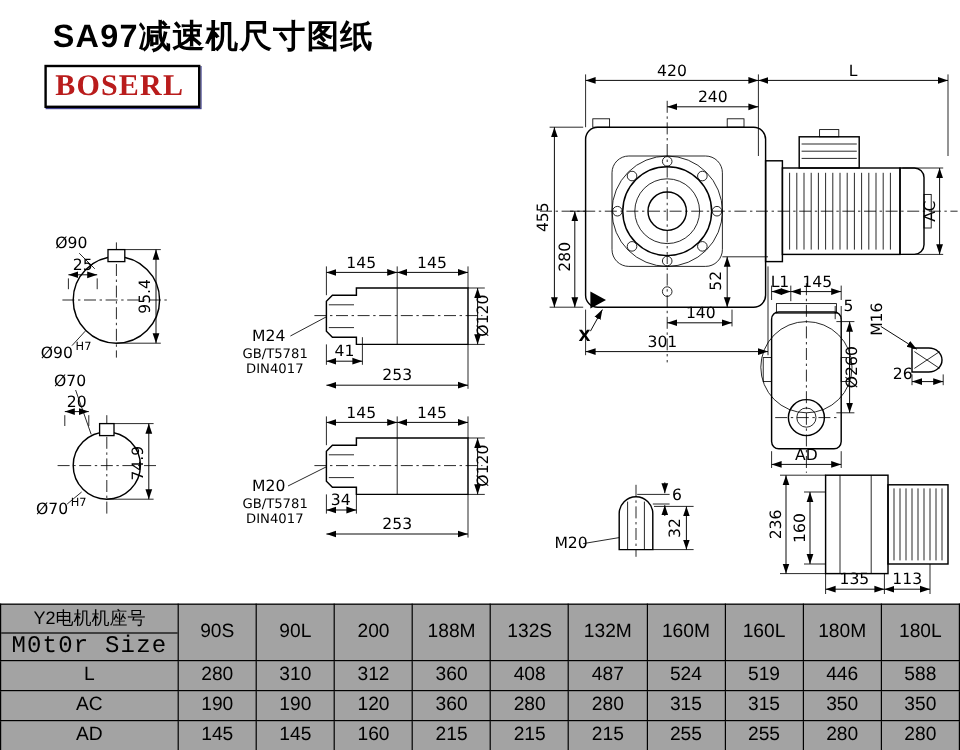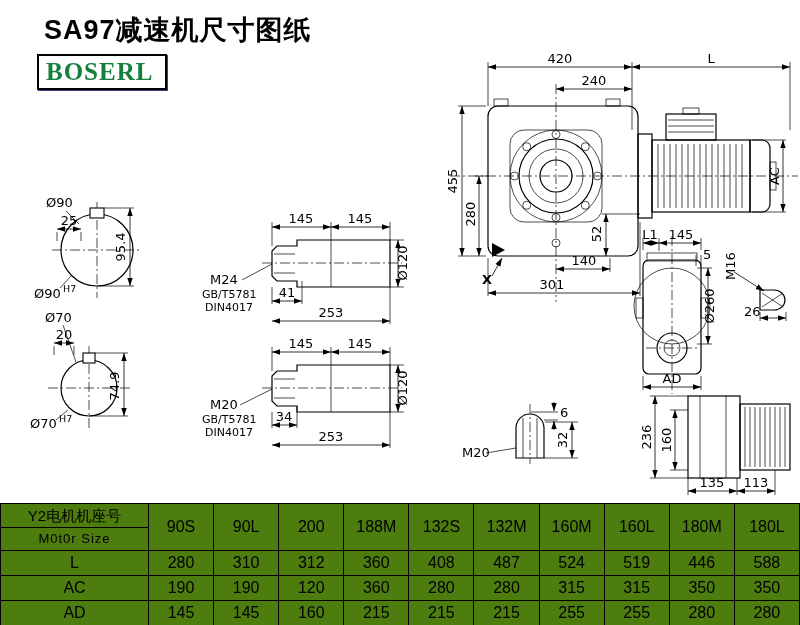--- a/index.html
+++ b/index.html
@@ -2,45 +2,45 @@
 <html><head>
 <meta charset="utf-8">
 <style>
   * { margin:0; padding:0; box-sizing:border-box; }
   html,body { background:#fff; }
   .page { position:relative; width:800px; height:625px; background:#fff; overflow:hidden;
           font-family:"Liberation Sans", sans-serif; color:#000; }
   .title { position:absolute; top:12px; left:44px; font-size:27px; font-weight:bold; letter-spacing:1px;text-align:right; }
   .logo { position:absolute; top:54px; left:37px; width:130px; height:36px; border:2px solid #000;
           background:#fff; display:flex; align-items:center; padding-left:7px; box-shadow:1px 1px 0 #3c3c8c; }
-  .logo span { font-family:"Liberation Serif", serif; font-weight:bold; font-size:25px; color:#15803d; letter-spacing:1px; }
+  .logo span { font-family:"Liberation Serif", serif; font-weight:bold; font-size:25px; color:#b91c1c; letter-spacing:1px; }
 
   svg.draw { position:absolute; top:0; left:0; }
   svg text { font-family:"DejaVu Sans", sans-serif; font-size:13px; fill:#000; }
   svg text.s11 { font-size:11px; }
   svg text.s9  { font-size:9.5px; }
   svg text.bold{ font-weight:bold; }
   .b   { fill:none; stroke:#000; stroke-width:1.2; }
   .tb  { fill:none; stroke:#000; stroke-width:0.7; }
   .fin { fill:none; stroke:#000; stroke-width:0.7; }
   .ext { fill:none; stroke:#000; stroke-width:0.7; }
   .cl  { fill:none; stroke:#000; stroke-width:0.7; stroke-dasharray:10 3 2 3; }
   .dim { fill:none; stroke:#000; stroke-width:0.8; marker-start:url(#as); marker-end:url(#ae); }
   .lead{ fill:none; stroke:#000; stroke-width:0.8; marker-end:url(#ae); }
   .kw  { fill:#fff; stroke:#000; stroke-width:1.1; }
   .solid { fill:#000; stroke:none; }
 
-  table.size-table { position:absolute; left:0; top:503px; width:800px; border-collapse:collapse; table-layout:fixed; background:#4d7c0f; }
+  table.size-table { position:absolute; left:0; top:503px; width:800px; border-collapse:collapse; table-layout:fixed; background:#a3a3a3; }
   .size-table th, .size-table td { border:1px solid #000; text-align:center; vertical-align:middle;
        font-weight:normal; font-size:16px; padding:0; }
   .size-table col.c0 { width:148px; }
   .size-table tr { height:25px; }
   .size-table tr.hdr { height:47px; }
   .corner-top { border-bottom:1px solid #000; height:24px; line-height:24px; font-size:15px; }
-  .corner-bot { height:22px; line-height:22px; font-size:13px; letter-spacing:1px; }
+  .corner-bot { height:22px; line-height:22px; font-size:20px; letter-spacing:1px;font-family:Liberation Mono, monospace; }
 </style>
 </head>
 <body>
 
 <div class="page">
 
   <svg class="draw" width="800" height="502" viewBox="0 0 800 502">
     <defs>
       <marker id="ae" viewBox="0 0 10 10" refX="9.5" refY="5" markerWidth="11" markerHeight="11" orient="auto">
         <path d="M0,1.8 L9.5,5 L0,8.2 Z" fill="#000"></path>

